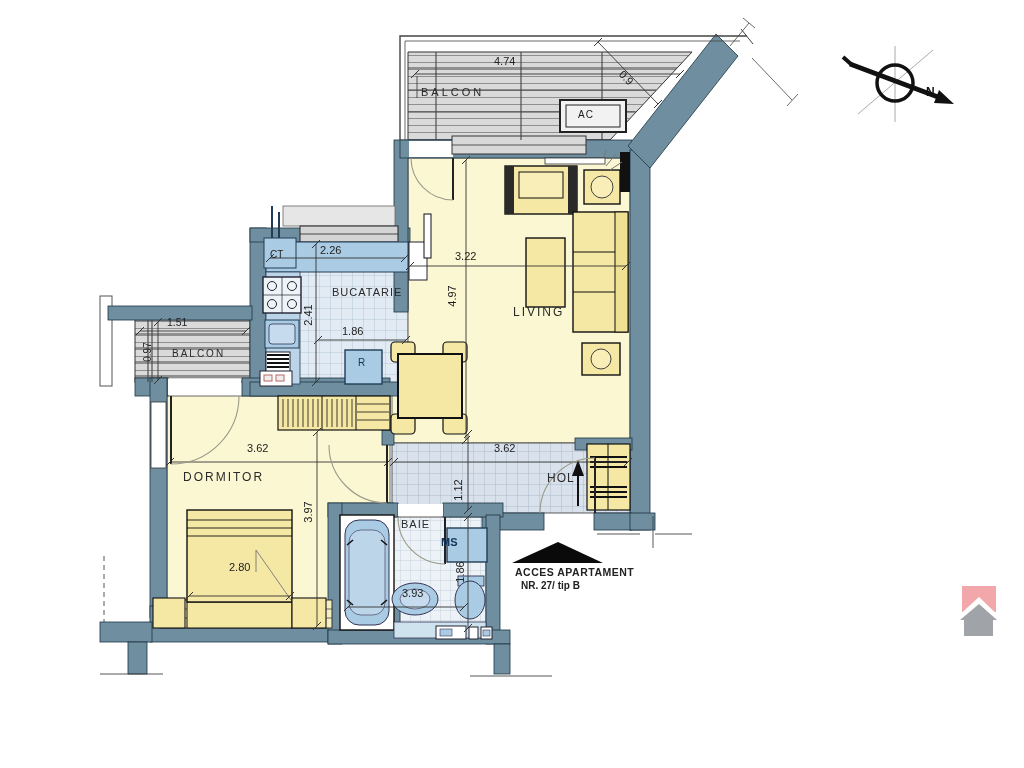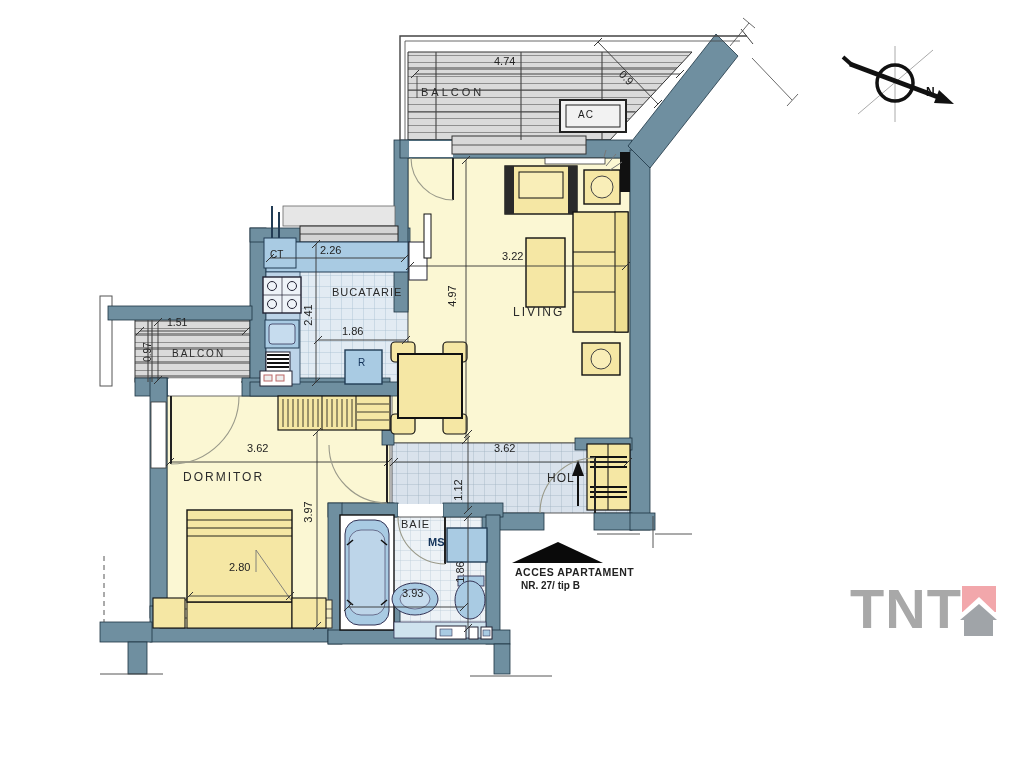--- a/index.html
+++ b/index.html
@@ -301,41 +301,40 @@
   <div class="lbl sm" style="left:578px;top:110px;letter-spacing:1px;">AC</div>
 
   <div class="lbl room" style="left:332px;top:287px;letter-spacing:1px;">BUCATARIE</div>
   <div class="lbl dim" style="left:320px;top:245px;">2.26</div>
   <div class="lbl dim rot" style="left:308px;top:315px;">2.41</div>
   <div class="lbl dim" style="left:342px;top:326px;">1.86</div>
   <div class="lbl sm" style="left:270px;top:250px;">CT</div>
   <div class="lbl sm" style="left:358px;top:358px;color:#13335a;">R</div>
 
   <div class="lbl room" style="left:513px;top:306px;font-size:12px;text-align:center;">LIVING</div>
-  <div class="lbl dim" style="left:455px;top:251px;margin-left:47px;">3.22</div>
+  <div class="lbl dim" style="left:455px;top:251px;">3.22</div>
   <div class="lbl dim rot" style="left:452px;top:296px;">4.97</div>
 
   <div class="lbl room" style="left:172px;top:349px;font-size:10px;">BALCON</div>
   <div class="lbl dim" style="left:167px;top:317px;font-size:10.5px;">1.51</div>
   <div class="lbl dim rot" style="left:148px;top:352px;font-size:10px;">0.97</div>
 
   <div class="lbl room" style="left:183px;top:471px;font-size:12px;">DORMITOR</div>
   <div class="lbl dim" style="left:247px;top:443px;">3.62</div>
   <div class="lbl dim rot" style="left:308px;top:512px;">3.97</div>
   <div class="lbl dim" style="left:229px;top:562px;">2.80</div>
 
   <div class="lbl room" style="left:547px;top:472px;font-size:12px;letter-spacing:1px;">HOL</div>
   <div class="lbl dim" style="left:494px;top:443px;">3.62</div>
   <div class="lbl dim rot" style="left:458px;top:490px;">1.12</div>
 
   <div class="lbl room" style="left:401px;top:519px;letter-spacing:1px;">BAIE</div>
   <div class="lbl dim" style="left:402px;top:588px;">3.93</div>
   <div class="lbl dim rot" style="left:460px;top:572px;">1.86</div>
-  <div class="lbl bold" style="left:428px;top:537px;color:#13335a;">MS</div>
+  <div class="lbl bold" style="left:441px;top:537px;color:#13335a;">MS</div>
 
   <div id="access1">ACCES APARTAMENT</div>
   <div id="access2">NR. 27/ tip B</div>
 
   <div id="n-label">N</div>
 
 
-  <div id="logo-tnt">TNT</div>
 </div>
 
 </body></html>

